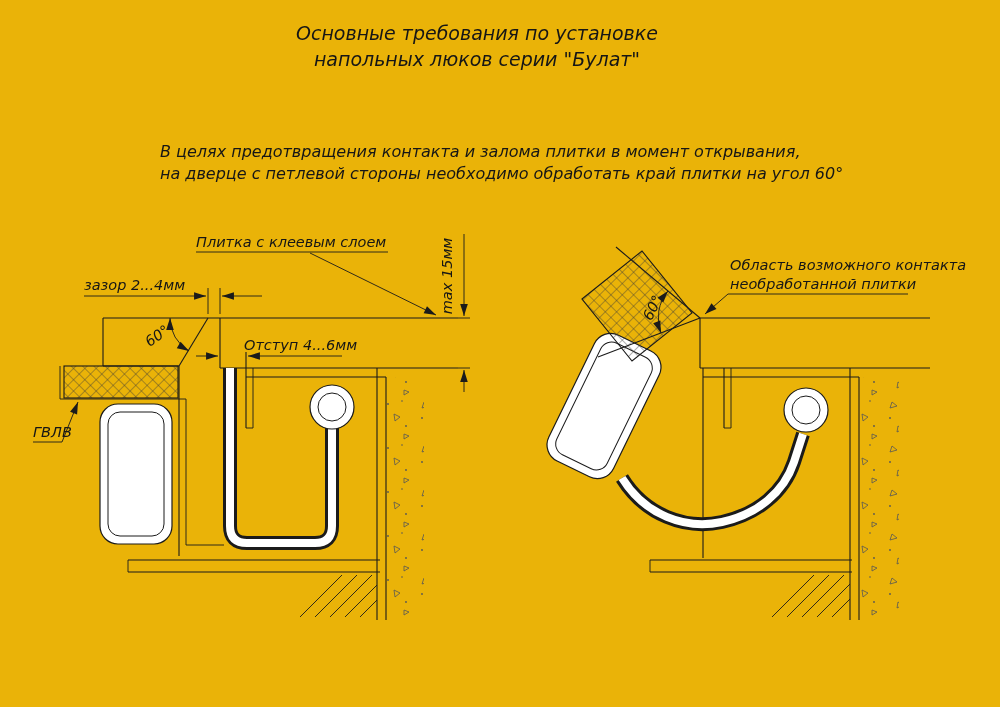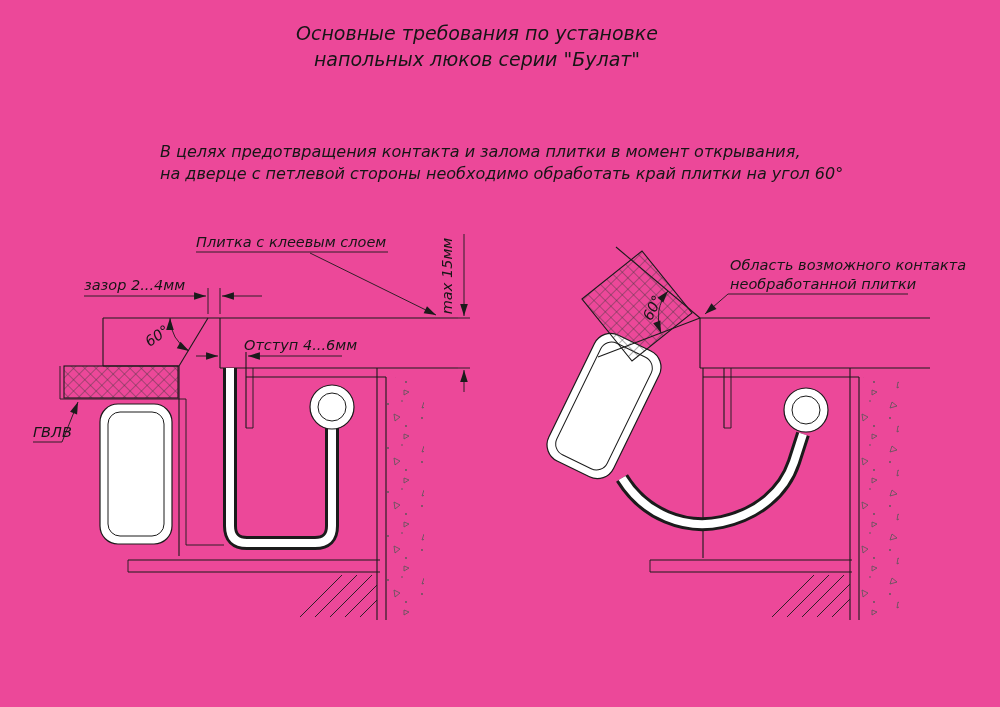--- a/index.html
+++ b/index.html
@@ -1,17 +1,17 @@
 <!DOCTYPE html>
 <html><head>
 <meta charset="utf-8">
 <style>
   html,body{margin:0;padding:0;background:#ffffff;}
   body{width:1000px;height:707px;overflow:hidden;font-family:"DejaVu Sans",sans-serif;}
-  .page{position:relative;width:1000px;height:707px;background:#ec4899;}
+  .page{position:relative;width:1000px;height:707px;background:#eab308;}
   svg{display:block;}
   text{fill:#161616;font-style:italic;}
   .t-title{font-size:19px;}
   .t-note{font-size:16px;}
   .t-label{font-size:14.5px;}
   .ln{stroke:#1b1b1b;stroke-width:1.1;fill:none;}
   .ln-thin{stroke:#1b1b1b;stroke-width:0.9;fill:none;}
   .tube-out{stroke:#1b1b1b;stroke-width:14;fill:none;stroke-linecap:butt;}
   .tube-in{stroke:#ffffff;stroke-width:8;fill:none;stroke-linecap:butt;}
 </style>

